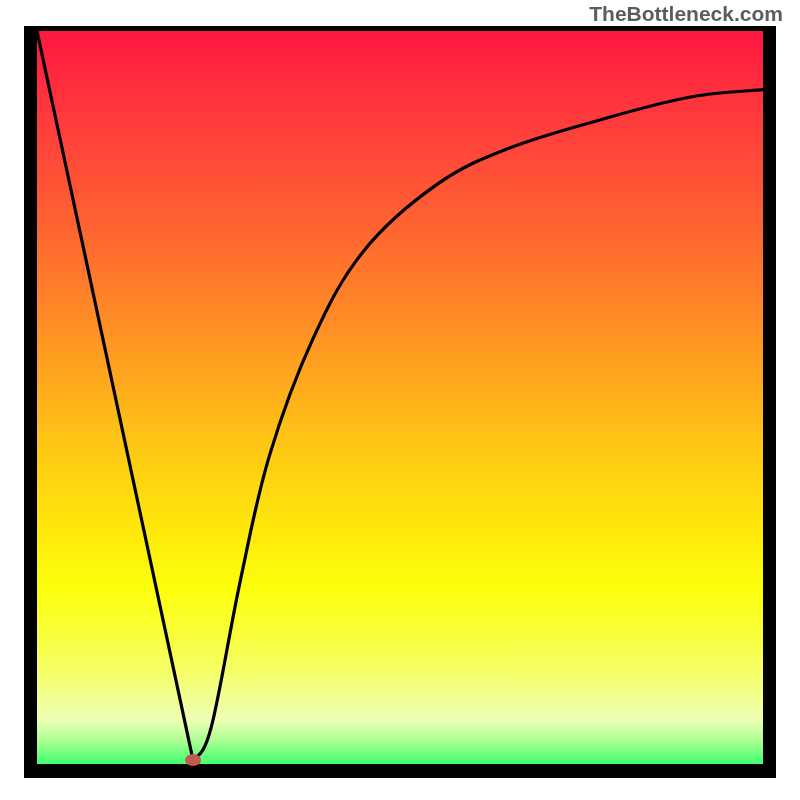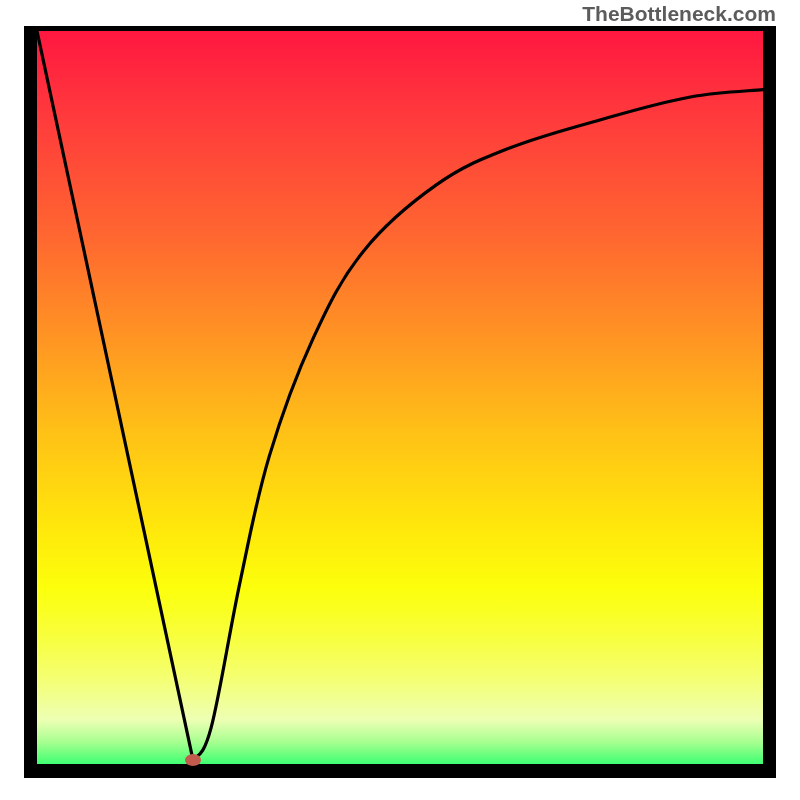--- a/index.html
+++ b/index.html
@@ -8,21 +8,21 @@
     background: #ffffff;
     width: 800px;
     height: 800px;
     overflow: hidden;
     position: relative;
     font-family: Arial, Helvetica, sans-serif;
   }
   .attribution {
     position: absolute;
     top: 2px;
-    right: 24px;
+    right: 17px;
     font-size: 21px;
     font-weight: bold;
     color: #5c5c5c;
     letter-spacing: 0px;
   }
   .plot-frame {
     position: absolute;
     left: 24px;
     top: 26px;
     width: 752px;

